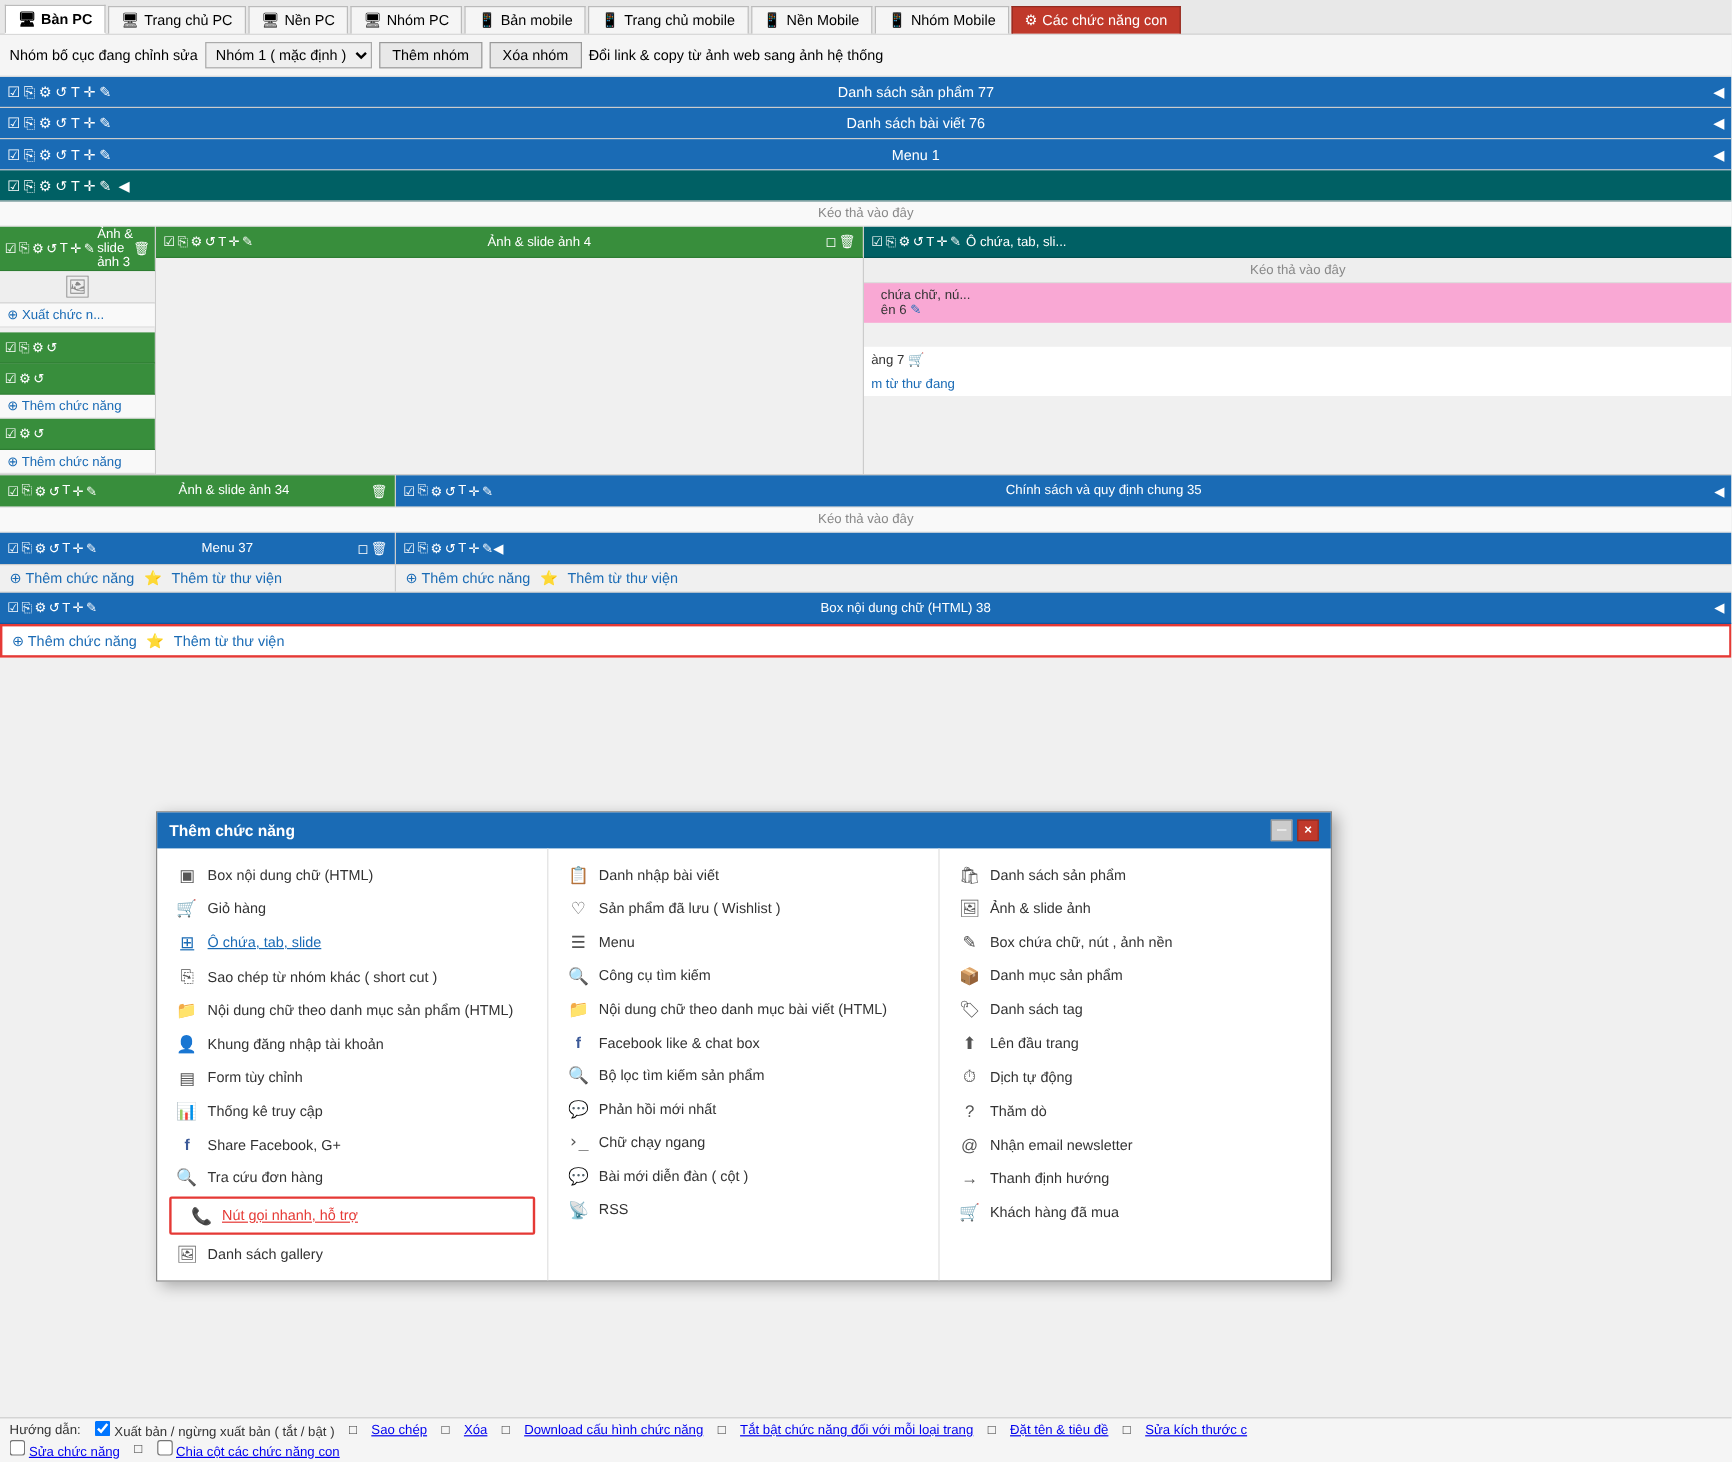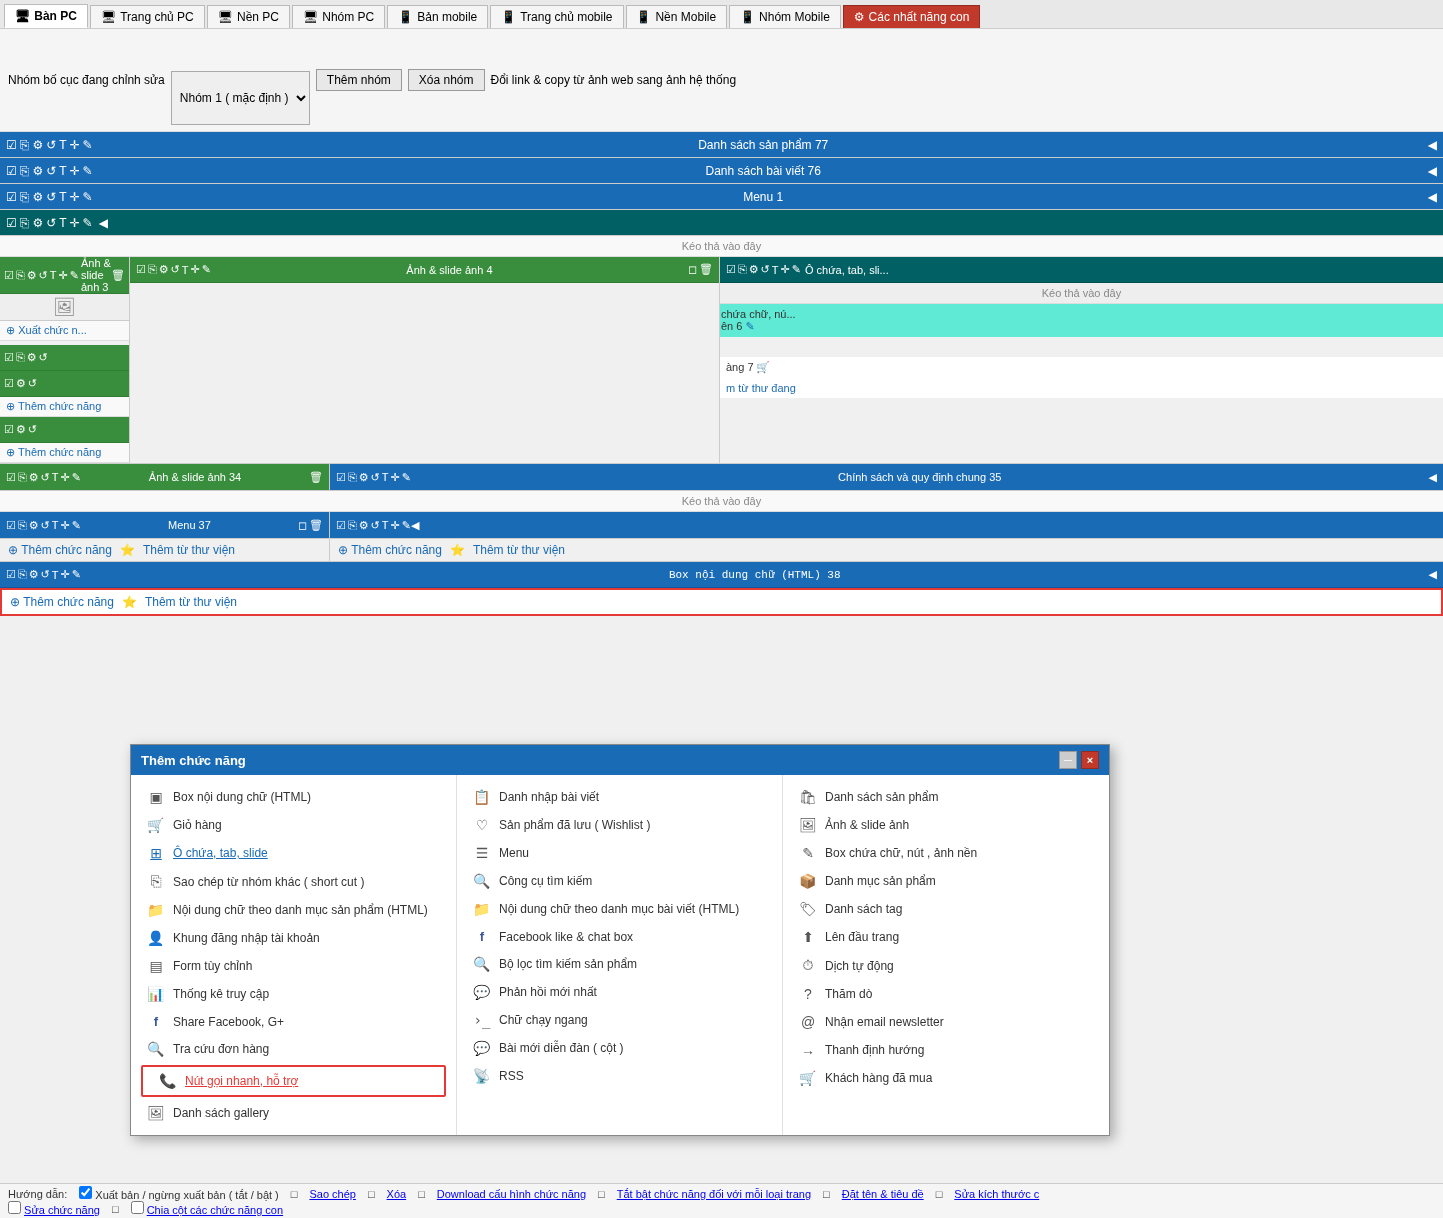--- a/index.html
+++ b/index.html
@@ -36,24 +36,23 @@
     .group-toolbar {
       display: flex;
       align-items: center;
       gap: 6px;
       padding: 6px 8px;
       background: #f5f5f5;
       border-bottom: 1px solid #ddd;
       font-size: 12px;
     }
     .group-toolbar select {
-      padding: 18px 4px;
+      padding: 2px 4px;
       font-size: 12px;
       border: 1px solid #aaa;
-      margin-top: 36px;
     }
     .btn-small {
       padding: 3px 10px;
       background: #e8e8e8;
       border: 1px solid #999;
       cursor: pointer;
       font-size: 12px;
     }
 
     
@@ -225,21 +224,21 @@
   <div class="tab">
     <span>📱</span>
     <span>Nền Mobile</span>
   </div>
   <div class="tab">
     <span>📱</span>
     <span>Nhóm Mobile</span>
   </div>
   <div class="tab" style="background:#c0392b;color:white;border-color:#922b21;">
     <span>⚙</span>
-    <span>Các nhất năng con</span>
+    <span>Các chức năng con</span>
   </div>
 </div>
 
 <div class="group-toolbar">
   <span>Nhóm bố cục đang chỉnh sửa</span>
   <select>
     <option>Nhóm 1 ( mặc định )</option>
   </select>
   <button class="btn-small">Thêm nhóm</button>
   <button class="btn-small">Xóa nhóm</button>
@@ -378,21 +377,21 @@
         <span style="font-size:11px;margin-left:2px;">↺</span>
         <span style="font-size:11px;margin-left:2px;">T</span>
         <span style="font-size:11px;margin-left:2px;">✛</span>
         <span style="font-size:11px;margin-left:2px;">✎</span>
         <span style="font-size:11px;margin-left:4px;">Ô chứa, tab, sli...</span>
       </div>
       <div style="background:#eee;text-align:center;padding:4px;font-size:11px;color:#888;">
         Kéo thả vào đây
       </div>
 
-      <div style="padding:4px 1px;font-size:11px;color:#333;background:#5eead4;border-top:1px solid #ddd;">
+      <div style="padding:4px 14px;font-size:11px;color:#333;background:#f9a8d4;border-top:1px solid #ddd;">
         <span>chứa chữ, nú...</span><br>
         <span>ên 6</span>
         <span style="color:#1a6bb5;cursor:pointer;"> ✎</span>
       </div>
       <div style="padding:4px 6px;font-size:11px;color:#333;background:#fff;margin-top:20px;">
         <span>àng 7</span>
         <span> 🛒</span>
       </div>
       <div style="padding:4px 6px;font-size:11px;color:#1a6bb5;background:#fff;cursor:pointer;">
         <span>m từ thư đang</span>
@@ -641,21 +640,21 @@
   </div>
 
   <div style="background:#1a6bb5;color:white;display:flex;align-items:center;min-height:26px;padding:0 6px;border-bottom:1px solid #1256a0;">
     <span style="font-size:11px;">☑</span>
     <span style="font-size:11px;margin-left:2px;">⎘</span>
     <span style="font-size:11px;margin-left:2px;">⚙</span>
     <span style="font-size:11px;margin-left:2px;">↺</span>
     <span style="font-size:11px;margin-left:2px;">T</span>
     <span style="font-size:11px;margin-left:2px;">✛</span>
     <span style="font-size:11px;margin-left:2px;">✎</span>
-    <span style="font-size:11px;flex:1;text-align:center;font-family:Liberation Mono, monospace;">Box nội dung chữ (HTML) 38</span>
+    <span style="font-size:11px;flex:1;text-align:center;">Box nội dung chữ (HTML) 38</span>
     <span style="font-size:11px;">◀</span>
   </div>
 
   <div style="padding:5px 8px;display:flex;gap:8px;align-items:center;border:2px solid #e53935;background:#fff;margin:0;">
     <span style="color:#1a6bb5;cursor:pointer;">
       <span>⊕</span>
       <span>Thêm chức năng</span>
     </span>
     <span style="color:#888;">⭐</span>
     <span style="color:#1a6bb5;cursor:pointer;">Thêm từ thư viện</span>

